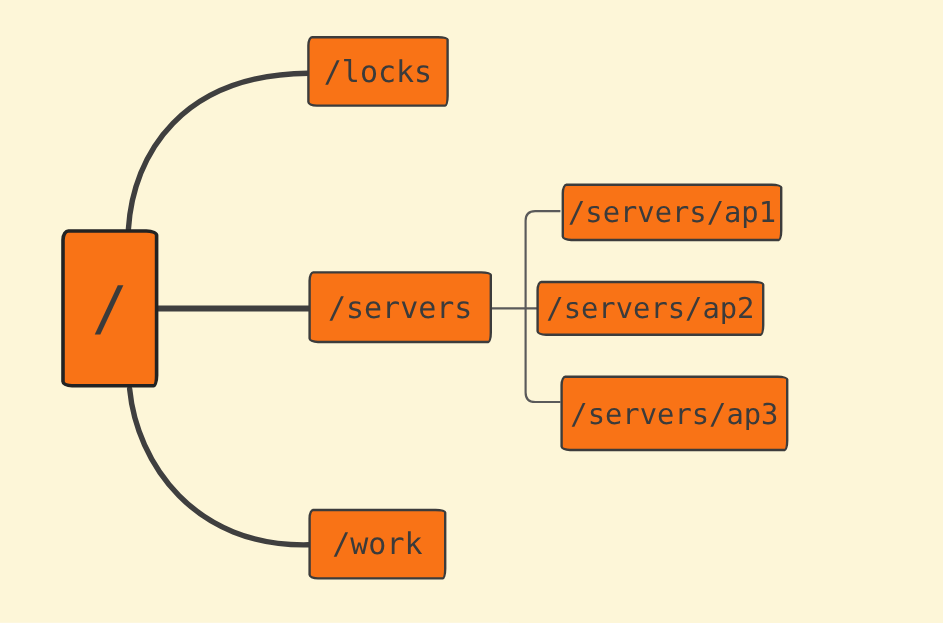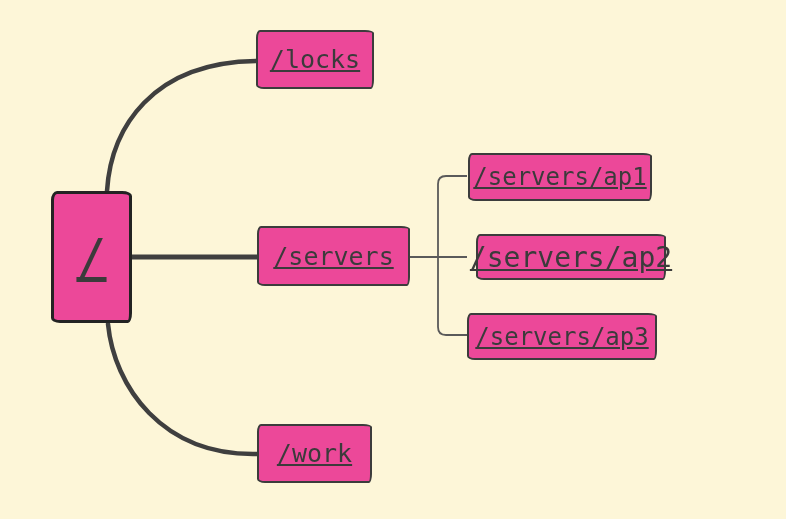--- a/index.html
+++ b/index.html
@@ -18,42 +18,41 @@
     position: absolute;
     inset: 0;
     width: 786px;
     height: 519px;
   }
   .node {
     position: absolute;
     display: flex;
     align-items: center;
     justify-content: center;
-    background: #ec4899;
+    background: #f97316;
     border: 2px solid #3C3C3C;
     color: #3B3B3B;
     font-size: 25px;
     letter-spacing: 0;
     box-sizing: border-box;
     
     border-radius: 4px 9px 3px 8px / 8px 3px 9px 4px;
-    text-decoration: underline;
   }
   .node-root {
     left: 51px;  top: 191px;  width: 81px;  height: 132px;
     border: 3px solid #232323;
     font-size: 50px;
     border-radius: 6px 10px 4px 9px / 9px 5px 10px 5px;
   }
   .node-locks   { left: 256px; top: 30px;  width: 118px; height: 59px; }
   .node-servers { left: 257px; top: 226px; width: 153px; height: 60px; }
   .node-work    { left: 257px; top: 424px; width: 115px; height: 59px; }
   .node-ap1     { left: 468px; top: 153px; width: 184px; height: 48px; font-size: 24px; }
-  .node-ap2     { left: 476px; top: 234px; width: 190px; height: 46px; font-size: 28px; }
-  .node-ap3     { left: 467px; top: 313px; width: 190px; height: 47px; font-size: 24px; }
+  .node-ap2     { left: 447px; top: 234px; width: 190px; height: 46px; font-size: 24px; }
+  .node-ap3     { left: 467px; top: 313px; width: 190px; height: 63px; font-size: 24px; }
 </style>
 </head>
 <body>
 
 <div class="canvas">
 
   <svg class="edges" viewBox="0 0 786 519" fill="none" xmlns="http://www.w3.org/2000/svg">
 
     <path d="M 107 191 C 111 128, 152 62, 257 61" stroke="#3F3F3F" stroke-width="4.5" stroke-linecap="round"></path>
 

